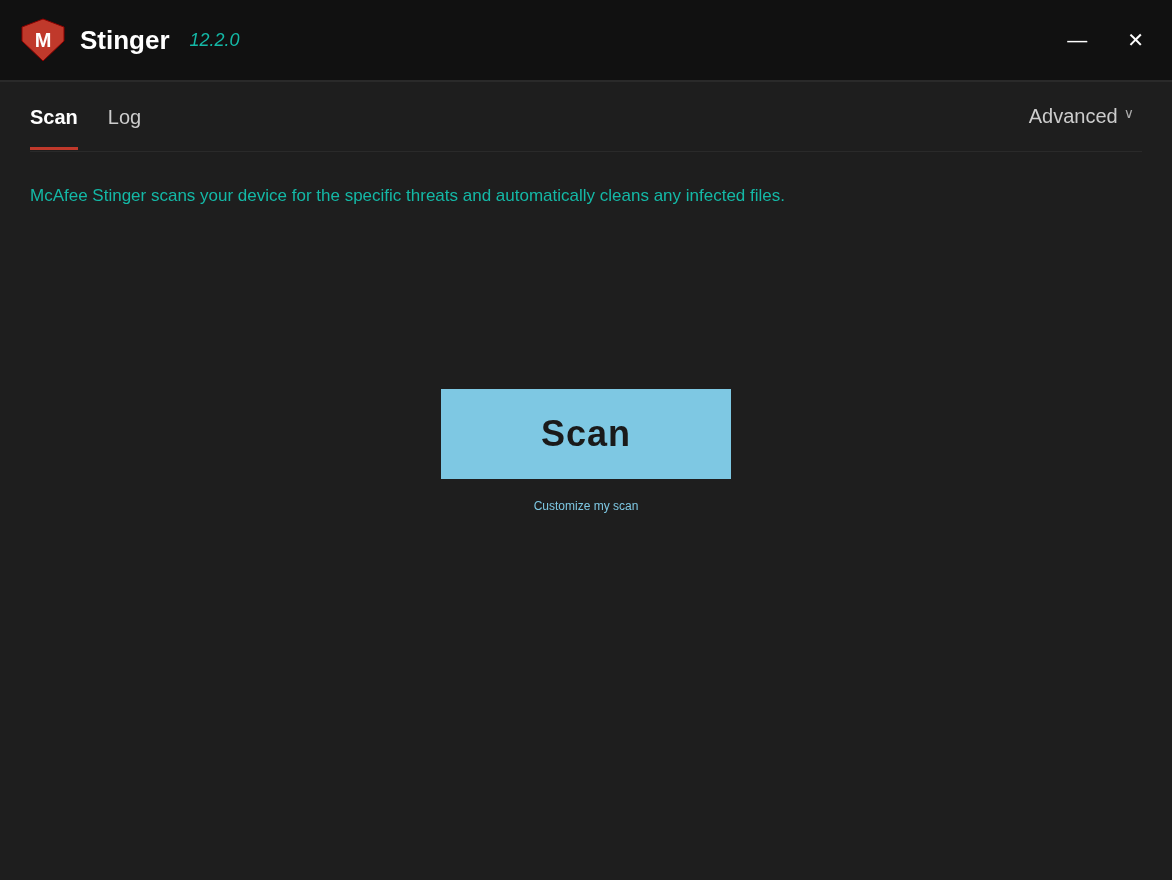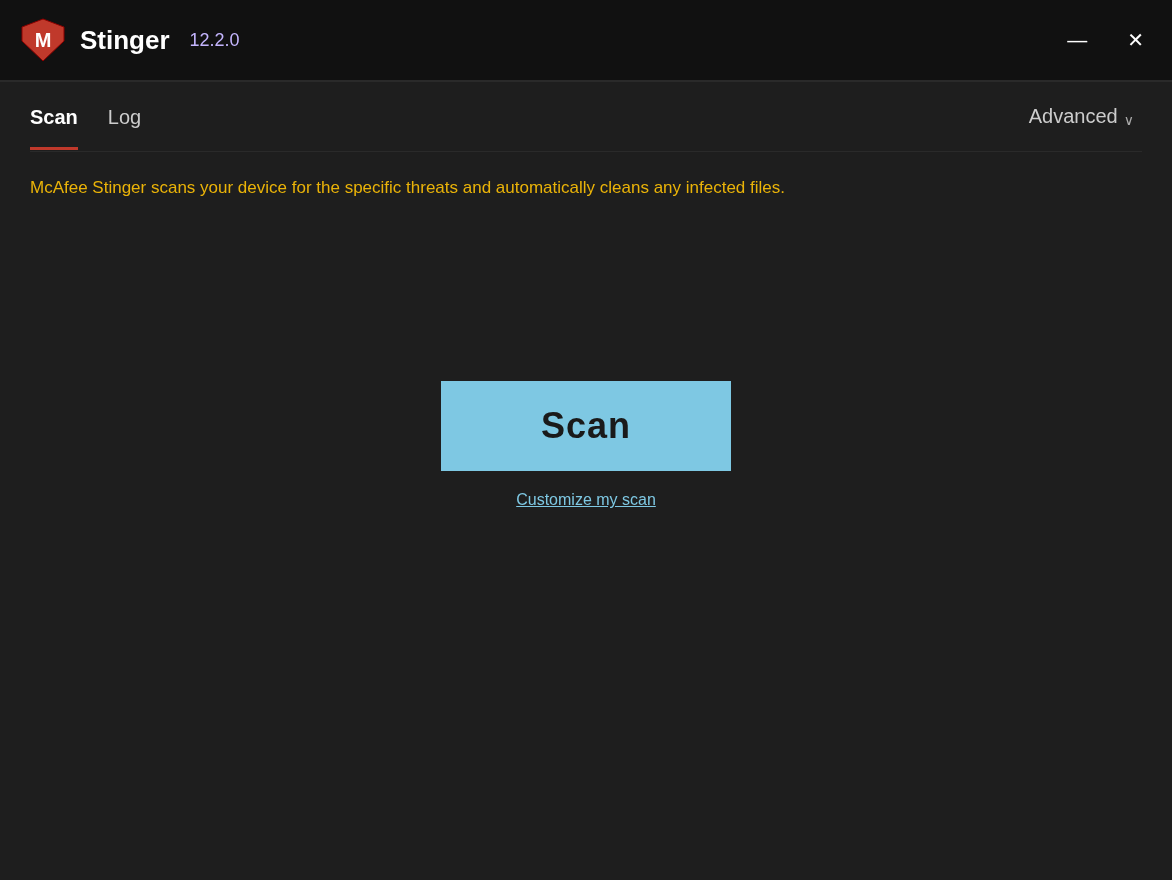--- a/index.html
+++ b/index.html
@@ -96,40 +96,40 @@
     }
 
     .tab.active {
       color: #ffffff;
       font-weight: 600;
       border-bottom: 3px solid #c0392b;
     }
 
     .advanced-btn {
       display: flex;
-      align-items: flex-end;
+      align-items: flex-start;
       gap: 6px;
       font-size: 20px;
       color: #cccccc;
       cursor: pointer;
       background: none;
       border: none;
       padding: 4px 8px;
     }
 
     .chevron-icon {
       font-size: 14px;
       color: #aaaaaa;
     }
 
     
     .description {
-      margin-top: 22px;
+      margin-top: 30px;
       font-size: 17px;
-      color: #eab308;
+      color: #14b8a6;
       line-height: 1.6;
       max-width: 1000px;
     }
 
     
     .scan-area {
       display: flex;
       flex-direction: column;
       align-items: center;
       justify-content: center;
@@ -144,40 +144,39 @@
       border: none;
       cursor: pointer;
       font-size: 36px;
       font-weight: 600;
       color: #1a1a1a;
       letter-spacing: 1px;
       transition: background-color 0.2s;
     }
 
     .customize-link {
-      font-size: 16px;
+      font-size: 12px;
       color: #7ec8e3;
-      text-decoration: underline;
       cursor: pointer;
       background: none;
       border: none;
     }
   </style>
 </head>
 <body>
 
 <div class="title-bar">
   <div class="title-bar-logo">
 
     <svg class="mcafee-shield" viewBox="0 0 46 46" xmlns="http://www.w3.org/2000/svg">
       <polygon points="23,2 44,10 44,24 23,44 2,24 2,10" fill="#c0392b" stroke="#8b0000" stroke-width="1"></polygon>
       <text x="23" y="30" text-anchor="middle" font-size="20" font-weight="bold" fill="white" font-family="Arial">M</text>
     </svg>
     <span style="font-size:26px;font-weight:700;color:#fff;">Stinger</span>
-    <span style="font-size:18px;color:#c4b5fd;margin-left:6px;">12.2.0</span>
+    <span style="font-size:18px;color:#14b8a6;margin-left:6px;font-style:italic;">12.2.0</span>
   </div>
   <div class="title-bar-controls">
     <button class="title-bar-btn">—</button>
     <button class="title-bar-btn">✕</button>
   </div>
 </div>
 
 <div class="divider"></div>
 
 <div class="main-content">

